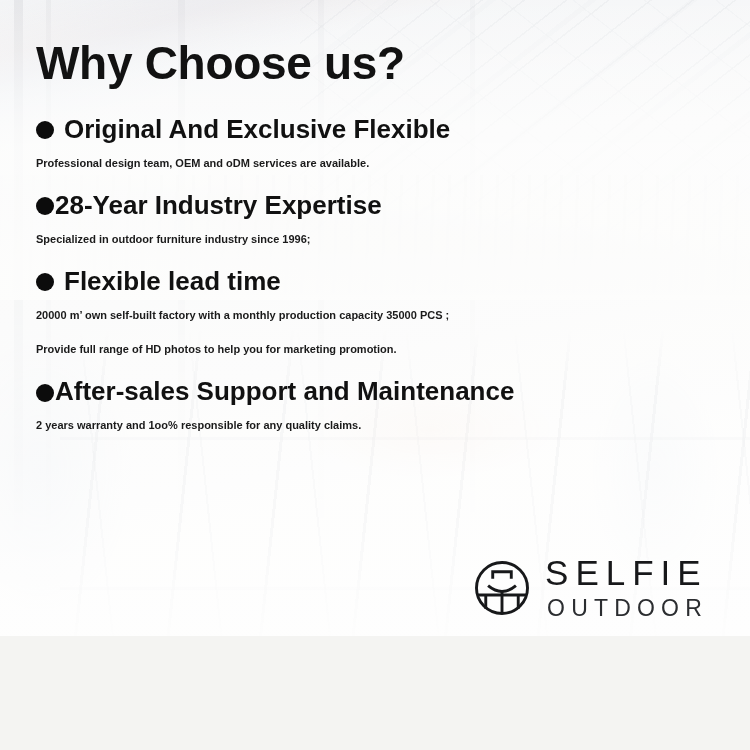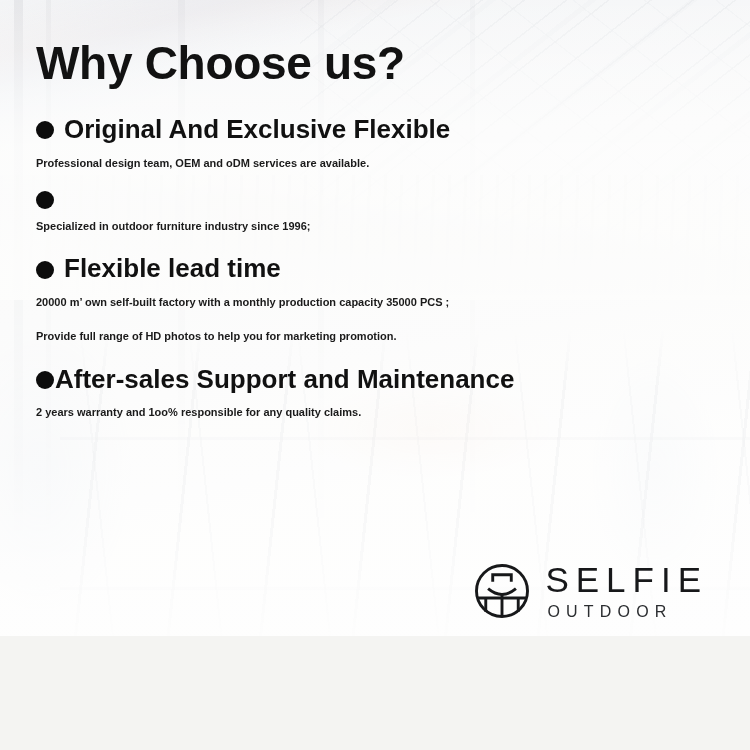--- a/index.html
+++ b/index.html
@@ -169,21 +169,21 @@
     flex-direction:column;
     line-height:1;
   }
   .logo-name {
     font-size:35px;
     letter-spacing:7px;
     color:#17181a;
     font-weight:400;
   }
   .logo-sub {
-    font-size:16px;
+    font-size:23px;
     letter-spacing:6.2px;
     color:#2b2d30;
     font-weight:400;
     margin-top:7px;
     padding-left:2px;
   }
 </style>
 </head>
 <body>
 
@@ -213,20 +213,21 @@
       <div class="feature-head gap">
         <span class="bullet-dot"></span>
         <span>Original And Exclusive Flexible</span>
       </div>
       <div class="feature-desc">Professional design team, OEM and oDM services are available.</div>
     </div>
 
     <div class="feature">
       <div class="feature-head nogap">
         <span class="bullet-dot"></span>
+        <span>28-Year Industry Expertise</span>
       </div>
       <div class="feature-desc">Specialized in outdoor furniture industry since 1996;</div>
     </div>
 
     <div class="feature">
       <div class="feature-head gap">
         <span class="bullet-dot"></span>
         <span>Flexible lead time</span>
       </div>
       <div class="feature-desc">20000 m’ own self-built factory with a monthly production capacity 35000 PCS ;</div>

